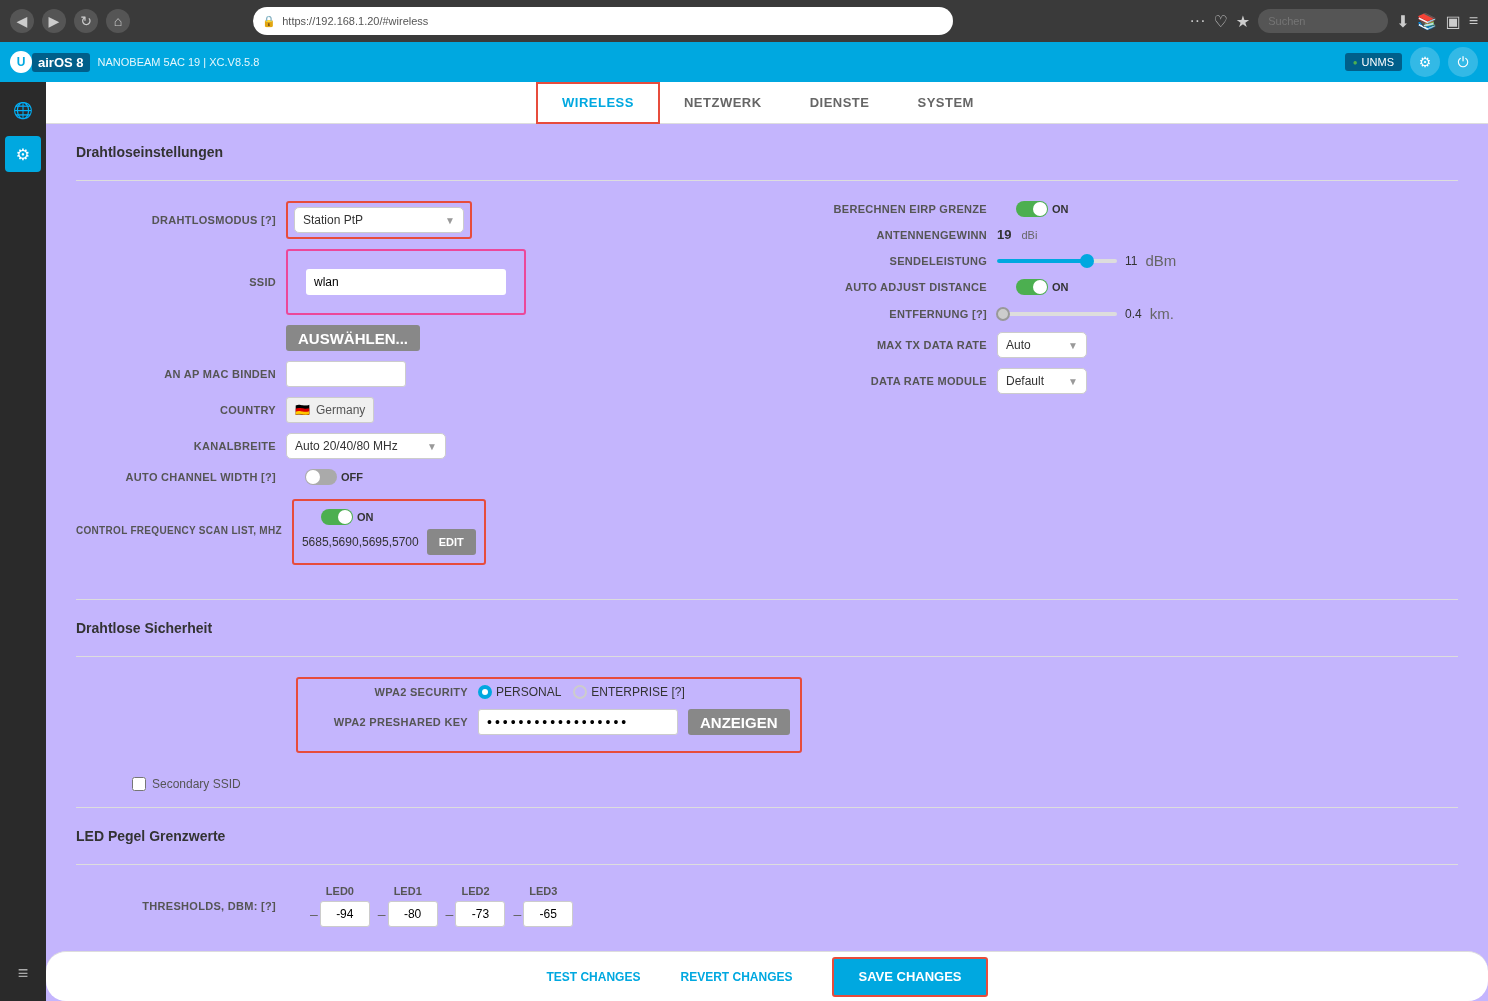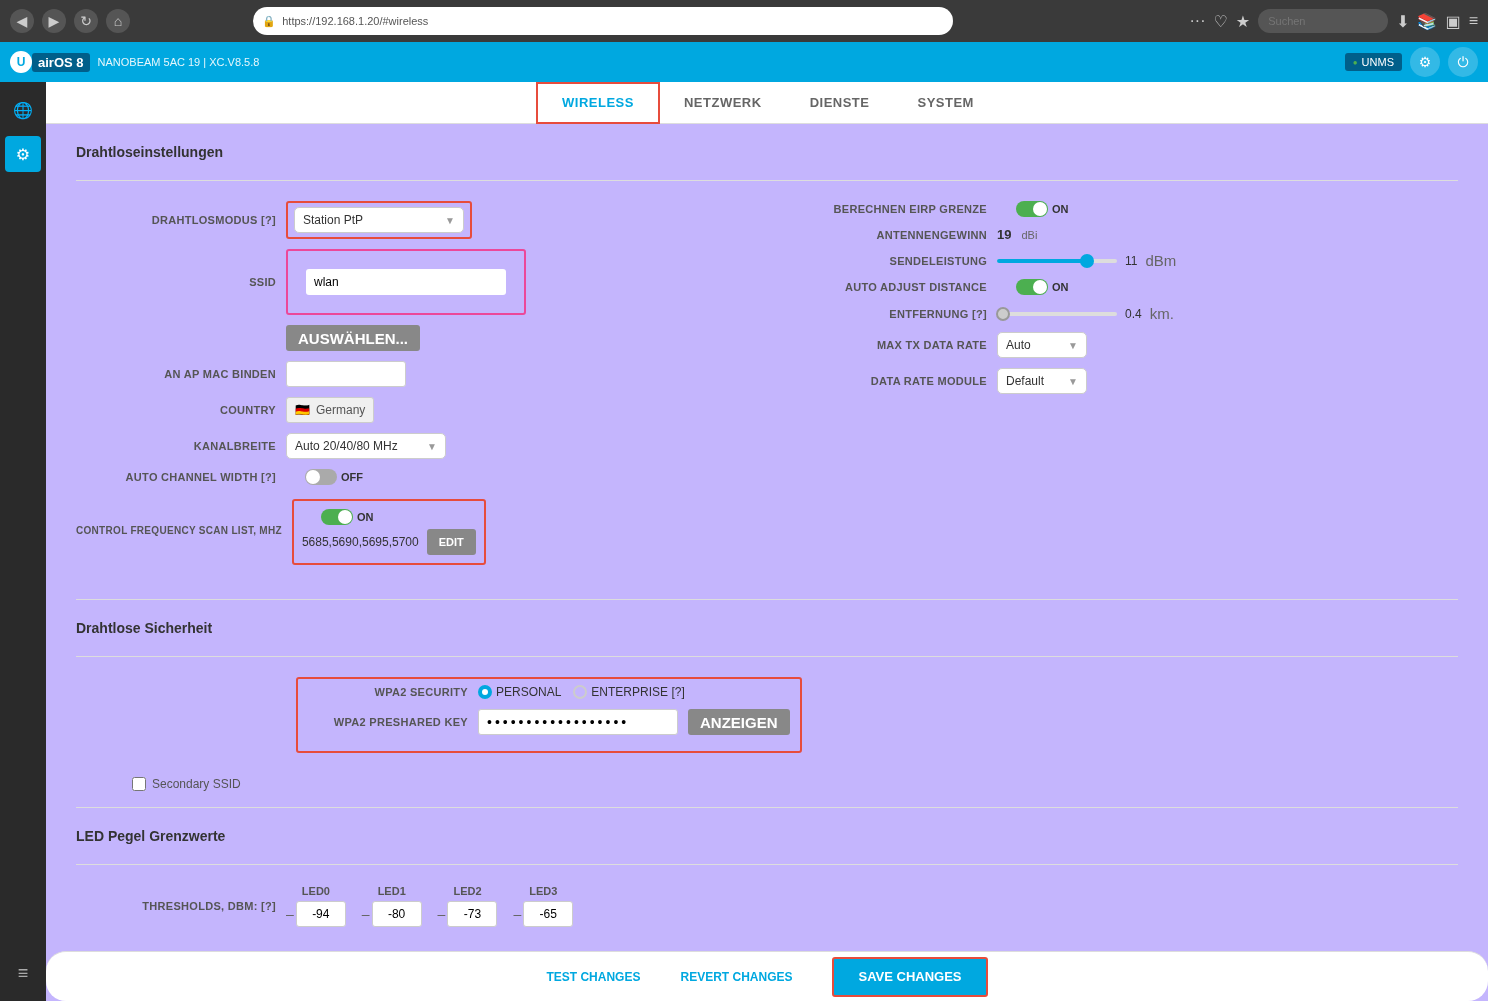--- a/index.html
+++ b/index.html
@@ -273,21 +273,21 @@
       padding: 0 12px;
       font-size: 15px;
       font-weight: bold;
       cursor: pointer;
       text-transform: uppercase;
     }
     .btn-gray { background: #888; color: white; }
     .btn-edit { background: #888; color: white; font-size: 11px; }
 
     
-    .led-table { display: flex; gap: 16px; align-items: center; }
+    .led-table { display: flex; gap: 8px; align-items: center; margin-left: 24px; }
     .led-col { display: flex; flex-direction: column; align-items: center; gap: 4px; }
     .led-col-header { font-size: 11px; font-weight: bold; color: #555; }
     .led-input-row { display: flex; align-items: center; gap: 2px; }
     .led-input {
       width: 50px; height: 26px;
       border: 1px solid #ccc;
       border-radius: 3px;
       padding: 0 6px;
       font-size: 12px;
       text-align: center;

